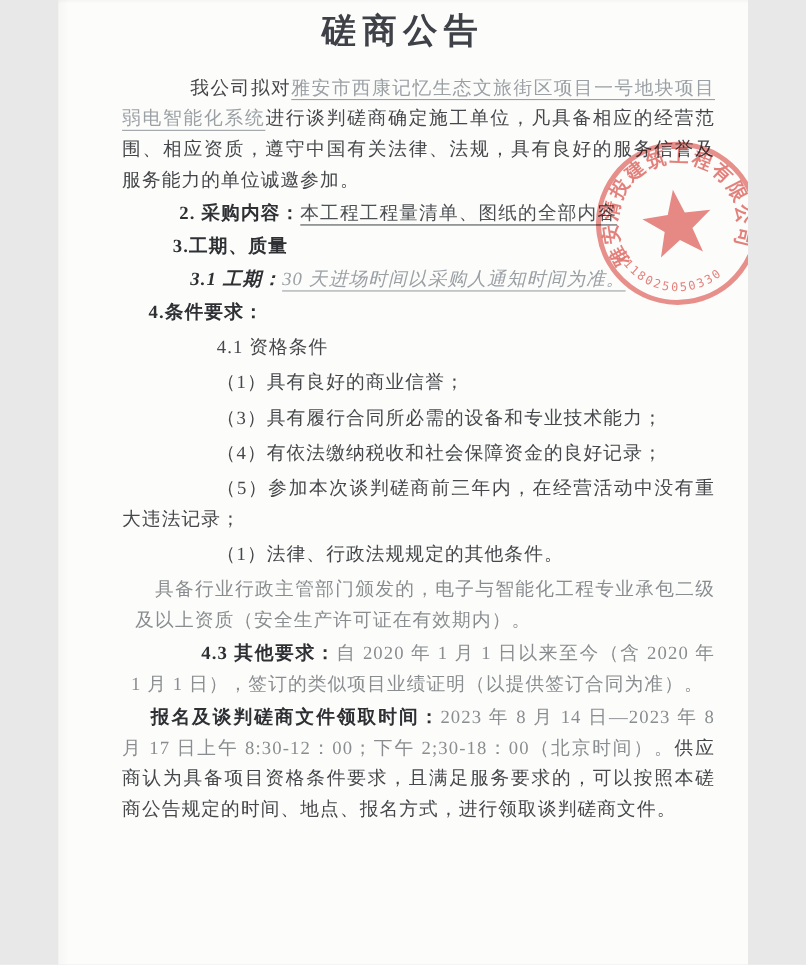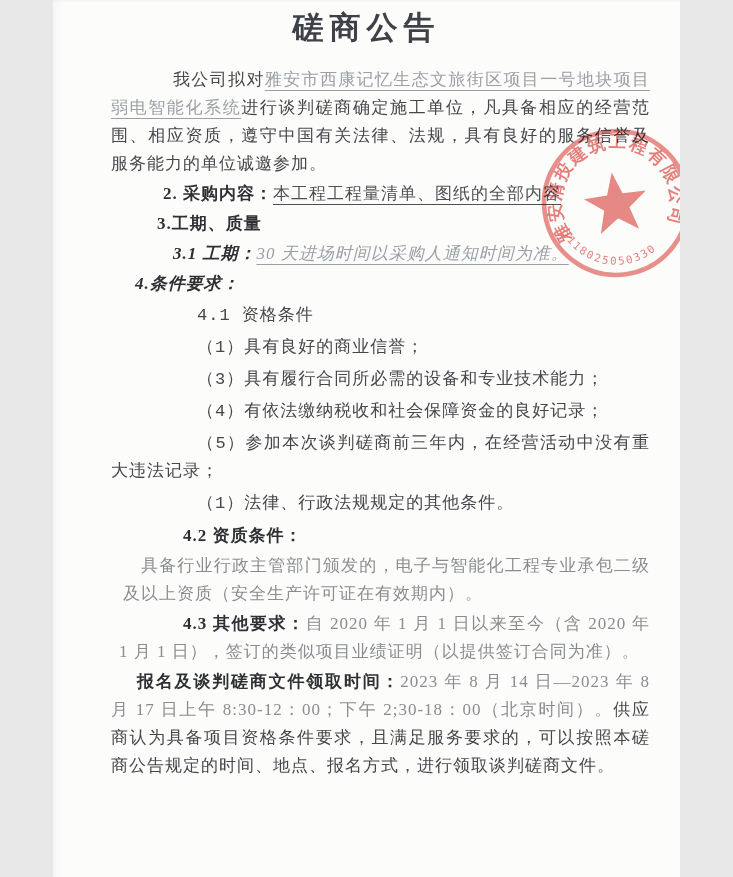--- a/index.html
+++ b/index.html
@@ -30,22 +30,22 @@
     line-height:28px;
     letter-spacing:1px;
     text-align:justify;
   }
   
   .p-intro  { margin-top:14px; text-indent:62px; }
   .p-item1  { text-indent:52px; }
   .p-item2  { text-indent:52px; }
   .p-item3  { text-indent:46px; }
   .p-sub31  { text-indent:62px;font-style:italic; }
-  .p-item4  { text-indent:24px;font-style:italic; }
-  .p-sub41  { margin-top:4px; margin-bottom:4px; text-indent:86px;font-family:Liberation Mono, monospace; }
+  .p-item4  { text-indent:24px; }
+  .p-sub41  { margin-top:4px; margin-bottom:4px; text-indent:86px; }
   .p-sub42  { text-indent:72px; }
   .p-body42 { margin-left:70px; text-indent:18px; }
   .p-item43 { margin-left:66px; text-indent:64px; }
   .p-time   { text-indent:26px; }
   .p-item5  { margin-top:3px; text-indent:40px; }
 
   
   .seg-normal { color:#45474a; }
   .seg-bold   { color:#2e3034; font-weight:700; }
   .seg-light-underline {
@@ -102,21 +102,20 @@
       <p class="para p-item2"><span class="seg-bold">2.  采购内容：</span><span class="seg-dark-underline">本工程工程量清单、图纸的全部内容</span></p>
       <p class="para p-item3"><span class="seg-bold">3.工期、质量</span></p>
       <p class="para p-sub31"><span class="seg-bold">3.1 工期：</span><span class="seg-light-underline">30 天进场时间以采购人通知时间为准。</span></p>
       <p class="para p-item4"><span class="seg-bold">4.条件要求：</span></p>
       <p class="para p-sub41"><span class="seg-normal">4.1 资格条件</span></p>
       <p class="para p-sub41"><span class="seg-normal">（1）具有良好的商业信誉；</span></p>
       <p class="para p-sub41"><span class="seg-normal">（3）具有履行合同所必需的设备和专业技术能力；</span></p>
       <p class="para p-sub41"><span class="seg-normal">（4）有依法缴纳税收和社会保障资金的良好记录；</span></p>
       <p class="para p-sub41"><span class="seg-normal">（5）参加本次谈判磋商前三年内，在经营活动中没有重大违法记录；</span></p>
       <p class="para p-sub41"><span class="seg-normal">（1）法律、行政法规规定的其他条件。</span></p>
-      <p class="para p-sub42"><span class="seg-bold">4.2 资质条件：</span></p>
       <p class="para p-body42"><span class="seg-gray">具备行业行政主管部门颁发的，电子与智能化工程专业承包二级及以上资质（安全生产许可证在有效期内）。</span></p>
       <p class="para p-item43"><span class="seg-bold">4.3 其他要求：</span><span class="seg-gray">自 2020 年 1 月 1 日以来至今（含 2020 年 1 月 1 日），签订的类似项目业绩证明（以提供签订合同为准）。</span></p>
       <p class="para p-time"><span class="seg-bold">报名及谈判磋商文件领取时间：</span><span class="seg-gray">2023 年 8 月 14 日—2023 年 8 月 17 日上午 8:30-12：00；下午 2;30-18：00（北京时间）。</span><span class="seg-normal">供应商认为具备项目资格条件要求，且满足服务要求的，可以按照本磋商公告规定的时间、地点、报名方式，进行领取谈判磋商文件。</span></p>
       <p class="para p-item5"></p>
     </div>
 
   <div class="seal">
     <svg viewBox="0 0 150 150">
       <defs>
         <path id="sealArcTop" d="M 30.8 106 A 54 54 0 1 1 119.2 106" fill="none"></path>

